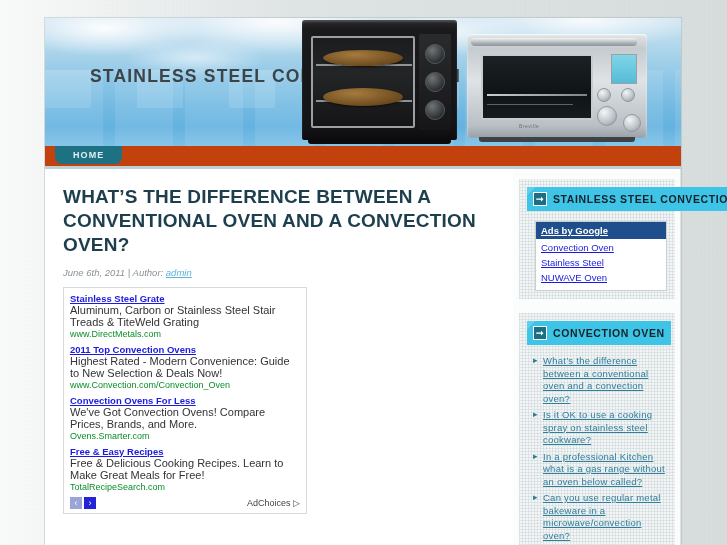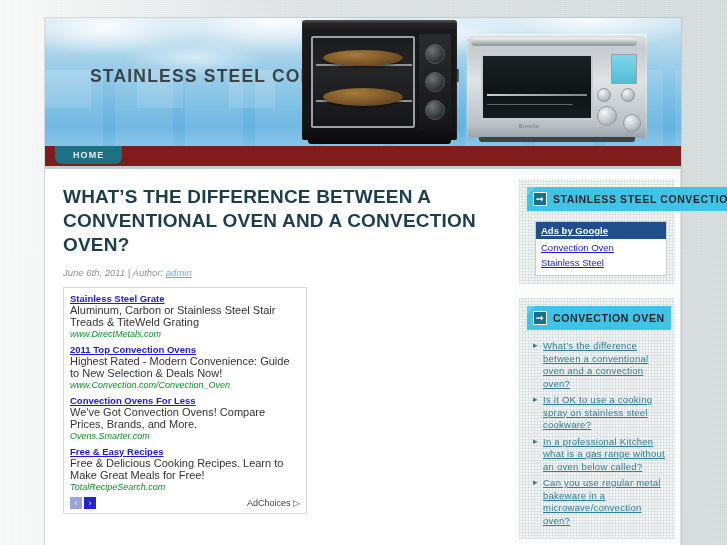--- a/index.html
+++ b/index.html
@@ -218,21 +218,21 @@
   .oven-steel .sfeet {
     position: absolute;
     bottom: -4px; left: 12px; right: 12px; height: 5px;
     background: #3c4245; border-radius: 0 0 3px 3px;
   }
 
   
   .navbar {
     position: relative;
     height: 20px;
-    background: #7f1d1d;
+    background: #c2410c;
     border-bottom: 3px solid #bfd0d4;
   }
   .nav-tab {
     position: absolute;
     left: 10px;
     top: 0;
     padding: 4px 18px 4px 18px;
     background: #1e7183;
     color: #dfeef2;
     font-size: 9px;
@@ -299,21 +299,20 @@
   }
   .ad-desc {
     font-size: 11px;
     color: #333;
     line-height: 11.5px;
   }
   .ad-url {
     font-size: 9px;
     color: #0a8f2a;
     line-height: 12px;
-    font-style: italic;
   }
   .ad-footer {
     display: flex;
     align-items: center;
     justify-content: space-between;
     margin-top: 2px;
     padding-bottom: 1px;
   }
   .ad-nav { display: flex; gap: 2px; }
   .ad-arrow {
@@ -544,20 +543,21 @@
 
       <div class="widget">
         <div class="widget-title">
           <span class="arrow-icon">➞</span>
           <span>STAINLESS STEEL CONVECTION OVEN</span>
         </div>
         <div class="gads">
           <div class="gads-head">Ads by Google</div>
           <a class="gads-link" href="#">Convection Oven</a>
           <a class="gads-link" href="#">Stainless Steel</a>
+          <a class="gads-link" href="#">NUWAVE Oven</a>
         </div>
       </div>
 
       <div class="widget">
         <div class="widget-title">
           <span class="arrow-icon">➞</span>
           <span>CONVECTION OVEN</span>
         </div>
         <ul class="post-list">
           <li>

